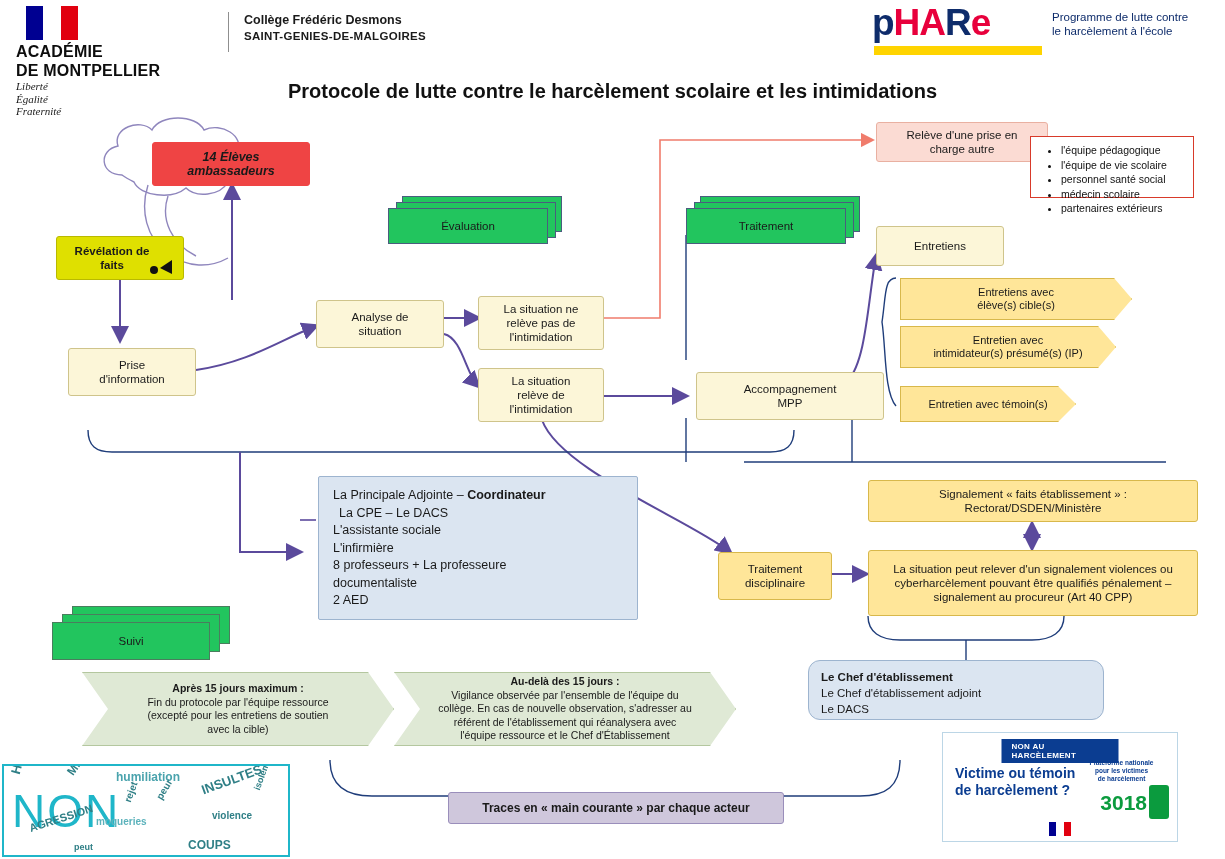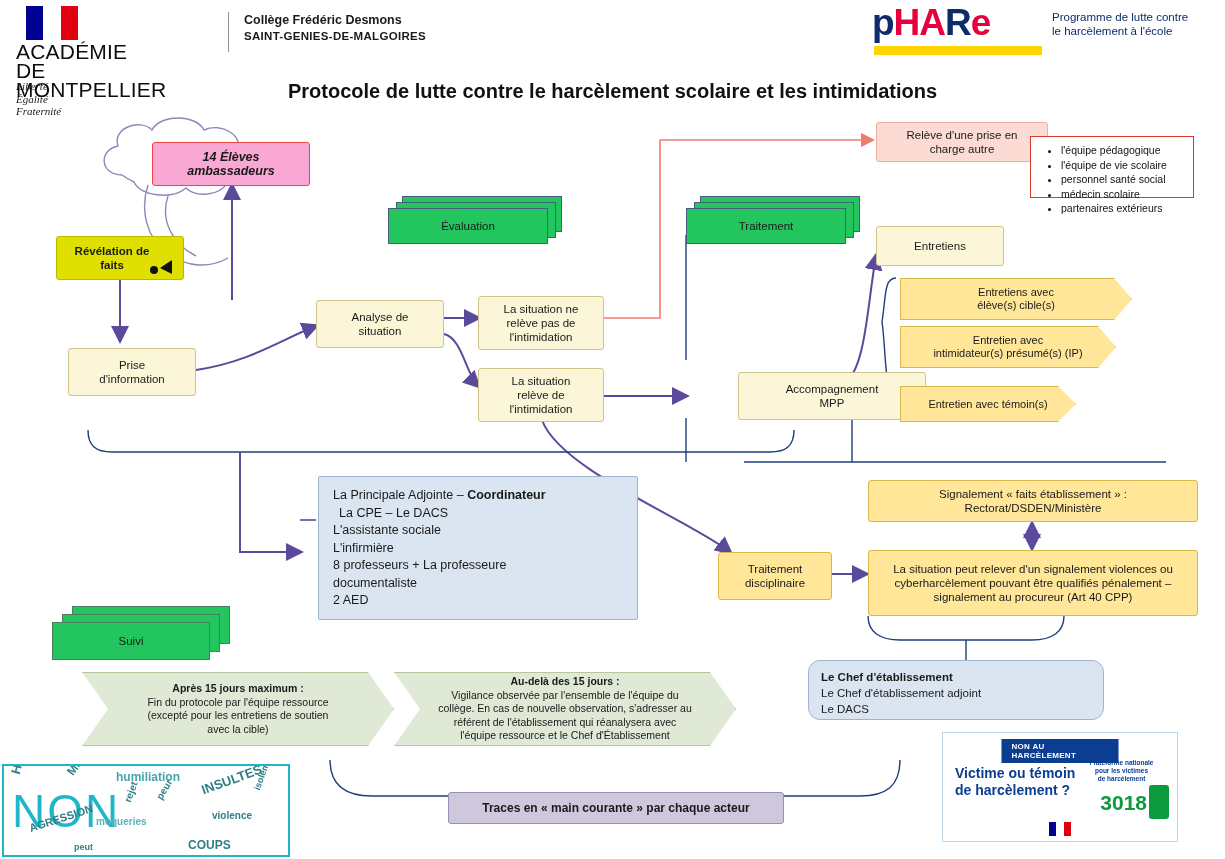--- a/index.html
+++ b/index.html
@@ -25,21 +25,21 @@
   .flag {
     position: absolute; left: 18px; top: 2px; width: 52px; height: 34px;
     display: flex;
   }
   .flag i { display: block; flex: 1 1 0; height: 100%; }
   .flag .b { background: #000091; }
   .flag .w { background: #ffffff; }
   .flag .r { background: #e1000f; }
   .acad {
     position: absolute; left: 8px; top: 38px; width: 185px;
-    font-weight: normal; font-size: 21px; line-height: 19px;
+    font-weight: bold; font-size: 16px; line-height: 19px;
     letter-spacing: .2px; color: #0d0d0d;
   }
   .devise {
     position: absolute; left: 8px; top: 76px; width: 120px;
     font-family: "Liberation Serif", serif;
     font-style: italic; font-size: 11px; line-height: 12.5px; color: #1a1a1a;
   }
   .college-sep {
     left: 228px; top: 12px; width: 1px; height: 40px; background: #8f8f8f;
   }
@@ -73,21 +73,21 @@
   .box {
     display: flex; align-items: center; justify-content: center;
     text-align: center; font-size: 11.5px; line-height: 14px;
     border-radius: 3px;
   }
   .yellow-pale { background: #fcf6d8; border: 1px solid #cfc48b; }
   .yellow-strong { background: #ffe699; border: 1px solid #d8b84b; }
   .yellow-bright { background: #dfe000; border: 1px solid #b9b900; font-weight: bold; }
   .pink-pale { background: #fbdbd3; border: 1px solid #e9b0a1; }
   .green-pale { background: #dfe9d5; border: 1px solid #b4c79f; }
-  .lilac { background: #f9a8d4; border: 1px solid #ef4444; }
+  .lilac { background: #ef4444; border: 1px solid #ef4444; }
   .mauve { background: #cfc7dc; border: 1px solid #9a8ebb; }
 
   
   .stack { position: absolute; }
   .stack .sheet {
     position: absolute; background: #22c55e; border: 1px solid #4a5d7e;
   }
 
   .chev {
     position: absolute; display: flex; align-items: center; justify-content: center;
@@ -300,21 +300,21 @@
   <div class="abs legend-box" style="left:1030px; top:136px; width:164px; height:62px;">
     <ul>
       <li>l'équipe pédagogique</li>
       <li>l'équipe de vie scolaire</li>
       <li>personnel santé social</li>
       <li>médecin scolaire</li>
       <li>partenaires extérieurs</li>
     </ul>
   </div>
 
-  <div class="abs box yellow-pale" style="left:696px; top:372px; width:188px; height:48px; white-space:pre-line;margin-left:42px;">Accompagnement
+  <div class="abs box yellow-pale" style="left:696px; top:372px; width:188px; height:48px; white-space:pre-line;">Accompagnement
 MPP</div>
 
   <div class="abs box yellow-pale" style="left:876px; top:226px; width:128px; height:40px;">Entretiens</div>
 
   <div class="chev" style="left:900px; top:278px; width:230px; height:40px; clip-path: polygon(0 0, calc(100% - 18px) 0, 100% 50%, calc(100% - 18px) 100%, 0 100%); white-space:pre-line;">Entretiens avec
 élève(s) cible(s)</div>
   <div class="chev" style="left:900px; top:386px; width:174px; height:34px; clip-path: polygon(0 0, calc(100% - 18px) 0, 100% 50%, calc(100% - 18px) 100%, 0 100%);">Entretien avec témoin(s)</div>
   <div class="chev" style="left:900px; top:326px; width:214px; height:40px; clip-path: polygon(0 0, calc(100% - 18px) 0, 100% 50%, calc(100% - 18px) 100%, 0 100%); white-space:pre-line;">Entretien avec
 intimidateur(s) présumé(s) (IP)</div>
 

